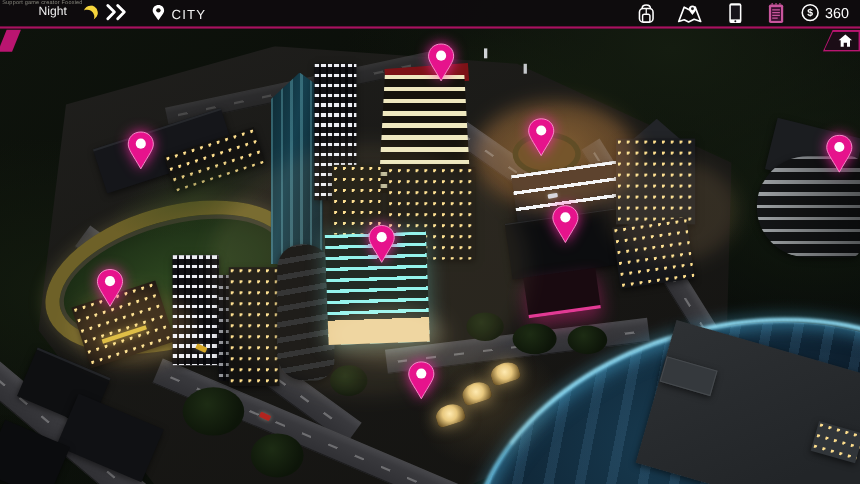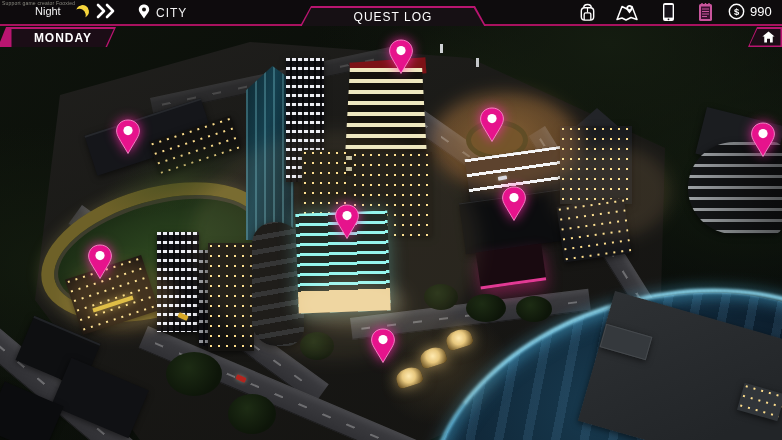--- a/index.html
+++ b/index.html
@@ -242,25 +242,20 @@
       </svg>
     </button>
     <span class="locpin">
       <svg width="12" height="15" viewBox="0 0 12 15">
           <path d="M6 0.6 C2.9 0.6 0.8 2.8 0.8 5.6 C0.8 7.8 2.6 9.8 6 14.4 C9.4 9.8 11.2 7.8 11.2 5.6 C11.2 2.8 9.1 0.6 6 0.6 Z" fill="#fff"></path>
           <circle cx="6" cy="5.4" r="2" fill="#15110f"></circle>
         </svg>
     </span>
     <span class="locname">CITY</span>
 
-    <button class="quest">
-      <span class="quest-in">
-          <span>QUEST LOG</span>
-        </span>
-    </button>
 
     <button class="hudicon" style="left:574px;">
       <svg width="19" height="19" viewBox="0 0 20 20">
         <path d="M6 5 C6 2.8 7.7 1.6 10 1.6 C12.3 1.6 14 2.8 14 5" fill="none" stroke="#fff" stroke-width="1.5"></path>
         <rect x="3.5" y="5" width="13" height="13" rx="3.5" fill="none" stroke="#fff" stroke-width="1.5"></rect>
         <path d="M6.5 18 V12 a1.6 1.6 0 0 1 1.6 -1.6 h3.8 a1.6 1.6 0 0 1 1.6 1.6 V18" fill="none" stroke="#fff" stroke-width="1.4"></path>
         <path d="M10 5 V10" stroke="#fff" stroke-width="1.2"></path>
       </svg>
     </button>
     <button class="hudicon" style="left:614px;">
@@ -283,30 +278,25 @@
         <rect x="3" y="4.5" width="9" height="12.5" fill="#3a1030"></rect>
         <path d="M4 7 h7 M4 9.5 h7 M4 12 h7 M4 14.5 h5" stroke="#c9559c" stroke-width="1"></path>
         <path d="M4 2 v-1 M7.5 2 v-1 M11 2 v-1" stroke="#c9559c" stroke-width="1.4"></path>
       </svg>
     </button>
     <div class="money">
       <svg width="17" height="17" viewBox="0 0 18 18">
         <circle cx="9" cy="9" r="7.6" fill="none" stroke="#fff" stroke-width="1.5"></circle>
         <text x="9" y="12.6" font-size="10" font-family="Liberation Sans, sans-serif" font-weight="bold" fill="#fff" text-anchor="middle">$</text>
       </svg>
-      <span class="amt">990</span>
+      <span class="amt">360</span>
     </div>
   </div>
 
   <div class="monday-accent"></div>
-  <div class="banner monday-outer abs">
-    <div class="monday-in">
-        <span>MONDAY</span>
-      </div>
-  </div>
 
   <button class="banner home abs">
     <span class="home-in">
       <svg width="13" height="12" viewBox="0 0 14 13">
         <path d="M7 0.5 L13.6 6 H11.6 V12.5 H8.6 V8.5 H5.4 V12.5 H2.4 V6 H0.4 Z" fill="#fff"></path>
       </svg>
     </span>
   </button>
 
 </div>

